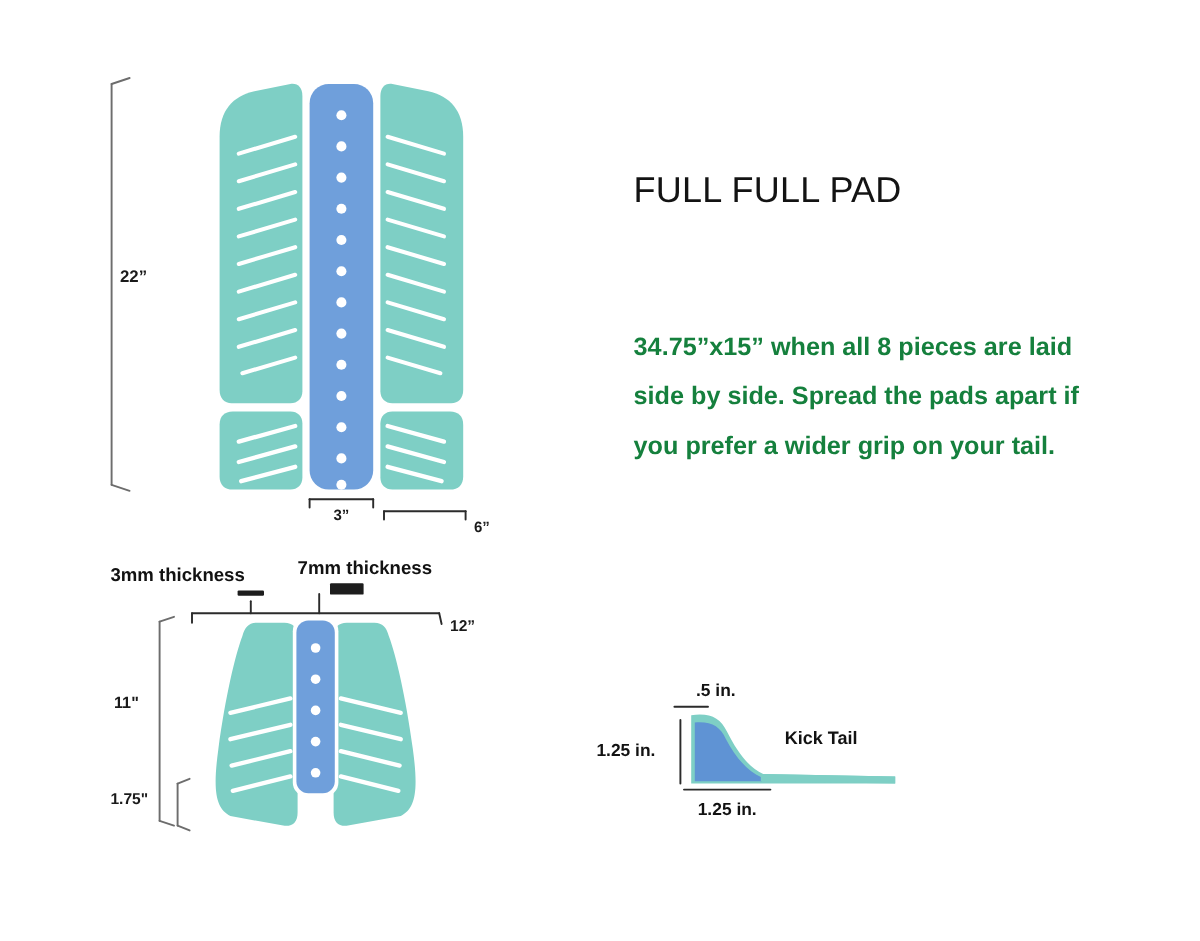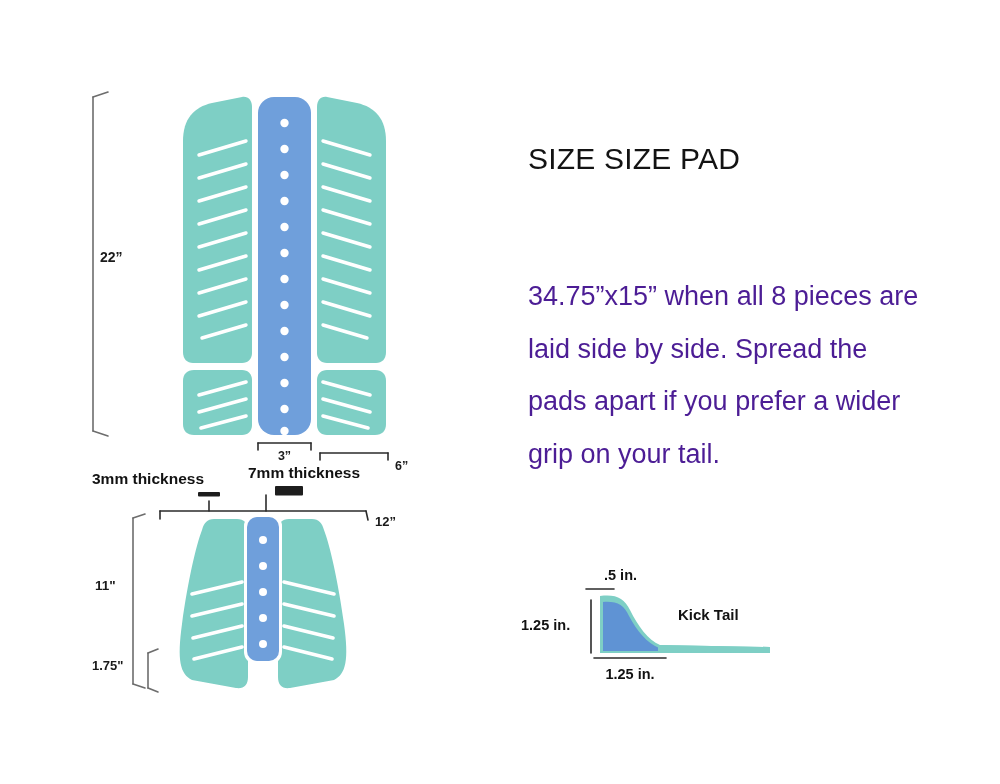--- a/index.html
+++ b/index.html
@@ -31,33 +31,33 @@
     color: #131313;
     margin: 0;
     line-height: 1.1;
   }
   #product-description {
     margin: 0;
     position: absolute;
     top: 128px;
     left: 0;
     width: 392px;
-    font-size: 27px;
+    font-size: 21px;
     line-height: 1.95;
-    color: #4c1d95;
-    font-weight: 400;
+    color: #15803d;
+    font-weight: 700;
   }
 
   
   .diagram {
     position: absolute;
   }
-  #full-pad-diagram { left: 70px;  top: 79px;  }
+  #full-pad-diagram { left: 70px;  top: 52px;  }
   #tail-pad-diagram { left: 70px;  top: 448px; }
-  #kick-tail-diagram { left: 508px; top: 548px; }
+  #kick-tail-diagram { left: 484px; top: 548px; }
 
   svg { display: block; overflow: visible; }
 
   .dim-text {
     font-family: "Liberation Sans", sans-serif;
     font-weight: 700;
     fill: #1a1a1a;
   }
   .thickness-text {
     font-family: "Liberation Sans", sans-serif;
@@ -93,21 +93,21 @@
     stroke-linecap: round;
     fill: none;
   }
   .dot { fill: #ffffff; }
   .swatch { fill: #1d1d1d; }
 </style>
 </head>
 <body>
 
 <div id="copy-panel">
-  <h1 id="product-title">SIZE SIZE PAD</h1>
+  <h1 id="product-title">FULL FULL PAD</h1>
   <p id="product-description">34.75”x15” when all 8 pieces are laid side by side. Spread the pads apart if you prefer a wider grip on your tail.</p>
 </div>
 
 <div class="diagram" id="full-pad-diagram">
   <svg width="360" height="420" viewBox="0 0 360 420">
 
     <g>
       <path class="lead-line" d="M23,18 L23,352"></path>
       <path class="lead-line" d="M23,18 L38,13"></path>
       <path class="lead-line" d="M23,352 L38,357"></path>

